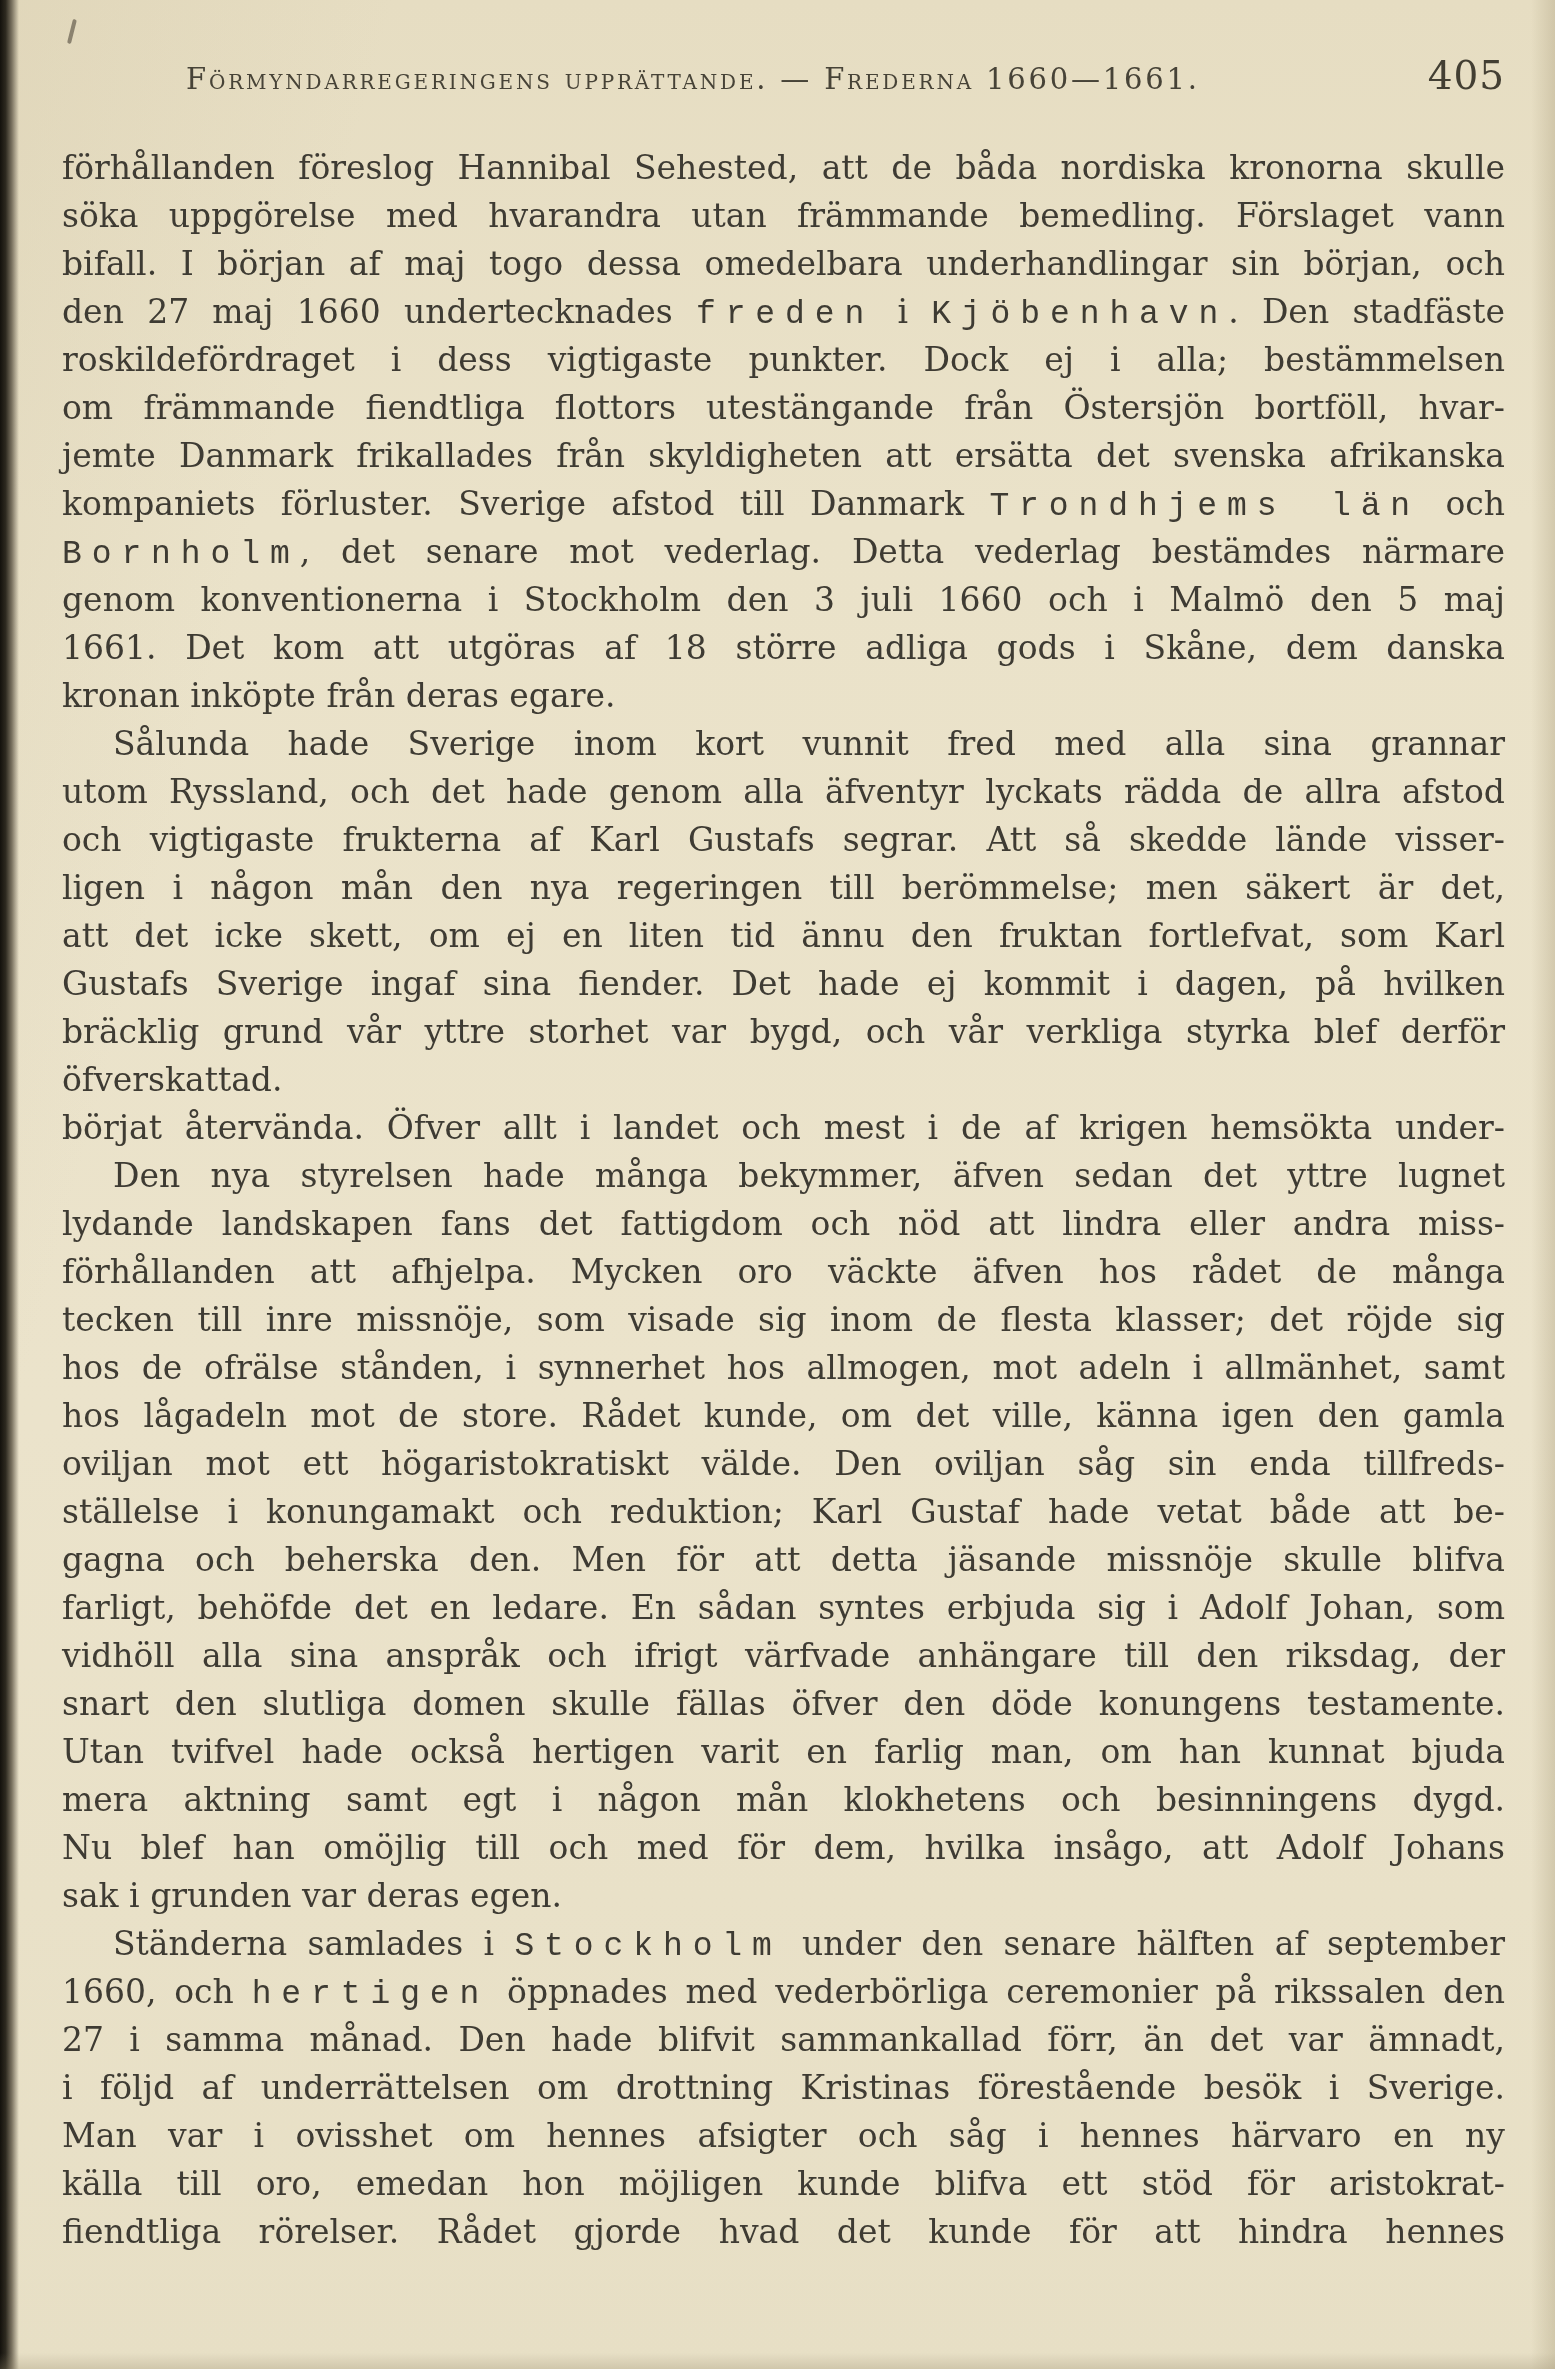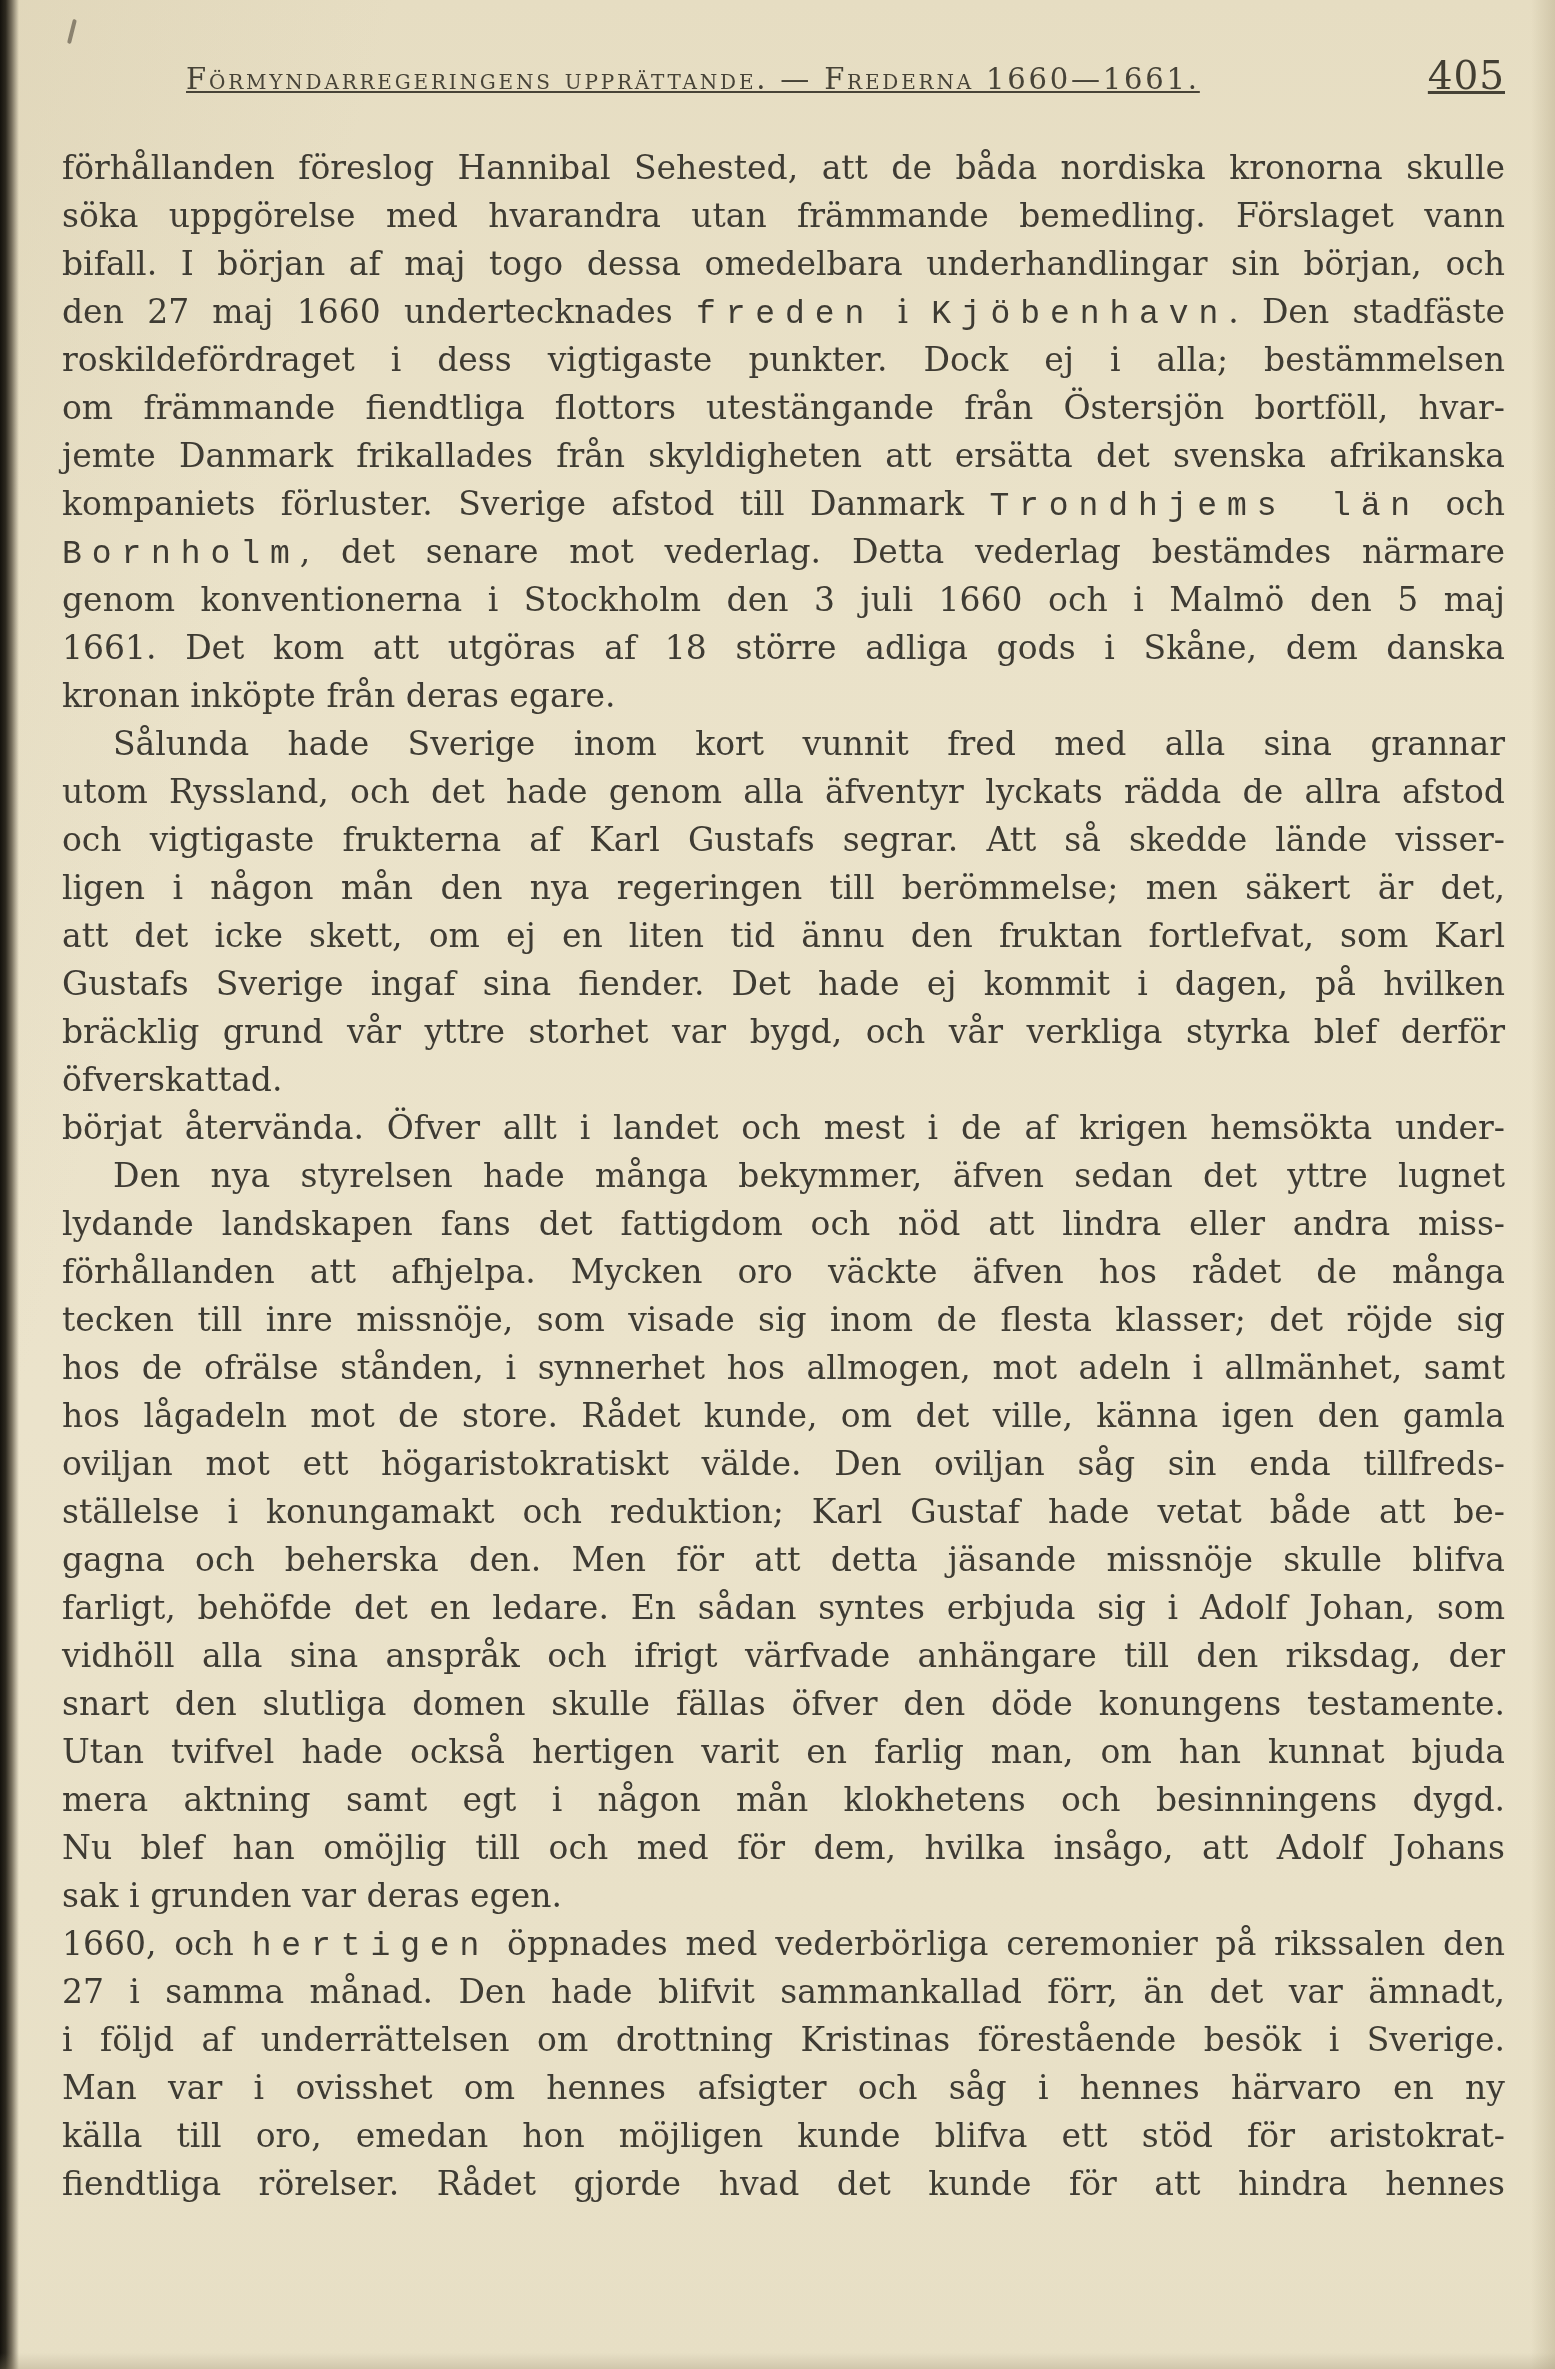--- a/index.html
+++ b/index.html
@@ -29,21 +29,20 @@
     background:linear-gradient(to top,rgba(150,138,108,0.30) 0%,rgba(150,138,108,0) 100%);
   }
   .ink-mark{
     position:absolute;left:70px;top:19px;width:3.8px;height:24.6px;
     background:#6e6655;transform:rotate(14deg);border-radius:1.9px;opacity:.75;
   }
   .page-header{
     position:absolute;left:62px;right:51px;top:53px;
     display:flex;align-items:baseline;
     color:#474337;
-    text-decoration:underline;
   }
   .running-head{
     flex:1;text-align:center;padding-right:104px;
     font-variant:small-caps;
     font-size:29px;letter-spacing:2.8px;
     white-space:nowrap;
   }
   .page-number{
     font-size:39px;letter-spacing:0.9px;color:#433f33;
   }
@@ -107,20 +106,21 @@
       <div class="line"><span class="seg">oviljan mot ett högaristokratiskt välde.  Den oviljan såg sin enda tillfreds-</span></div>
       <div class="line"><span class="seg">ställelse i konungamakt och reduktion; Karl Gustaf hade vetat både att be-</span></div>
       <div class="line"><span class="seg">gagna och beherska den.  Men för att detta jäsande missnöje skulle blifva</span></div>
       <div class="line"><span class="seg">farligt, behöfde det en ledare.  En sådan syntes erbjuda sig i Adolf Johan, som</span></div>
       <div class="line"><span class="seg">vidhöll alla sina anspråk och ifrigt värfvade anhängare till den riksdag, der</span></div>
       <div class="line"><span class="seg">snart den slutliga domen skulle fällas öfver den döde konungens testamente.</span></div>
       <div class="line"><span class="seg">Utan tvifvel hade också hertigen varit en farlig man, om han kunnat bjuda</span></div>
       <div class="line"><span class="seg">mera aktning samt egt i någon mån klokhetens och besinningens dygd.</span></div>
       <div class="line"><span class="seg">Nu blef han omöjlig till och med för dem, hvilka insågo, att Adolf Johans</span></div>
       <div class="line end"><span class="seg">sak i grunden var deras egen.</span></div>
+      <div class="line indent"><span class="seg">Ständerna samlades i </span><span class="sperr">Stockholm</span><span class="seg"> under den senare hälften af september</span></div>
       <div class="line"><span class="seg">1660, och </span><span class="sperr">hertigen</span><span class="seg"> öppnades med vederbörliga ceremonier på rikssalen den</span></div>
       <div class="line"><span class="seg">27 i samma månad.  Den hade blifvit sammankallad förr, än det var ämnadt,</span></div>
       <div class="line"><span class="seg">i följd af underrättelsen om drottning Kristinas förestående besök i Sverige.</span></div>
       <div class="line"><span class="seg">Man var i ovisshet om hennes afsigter och såg i hennes härvaro en ny</span></div>
       <div class="line"><span class="seg">källa till oro, emedan hon möjligen kunde blifva ett stöd för aristokrat-</span></div>
       <div class="line"><span class="seg">fiendtliga rörelser.  Rådet gjorde hvad det kunde för att hindra hennes</span></div>
     </div>
 </div>
 
 

